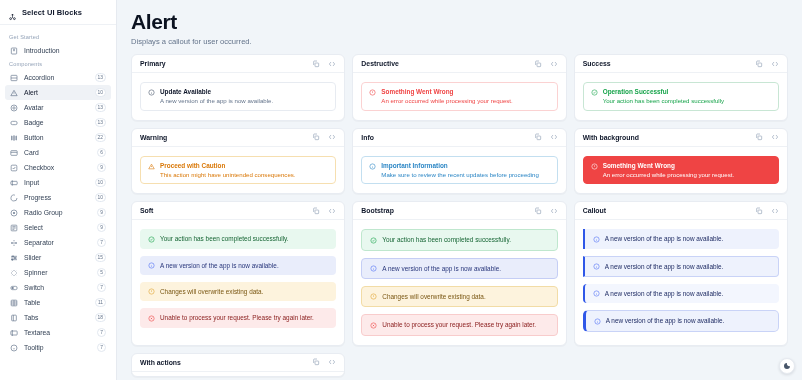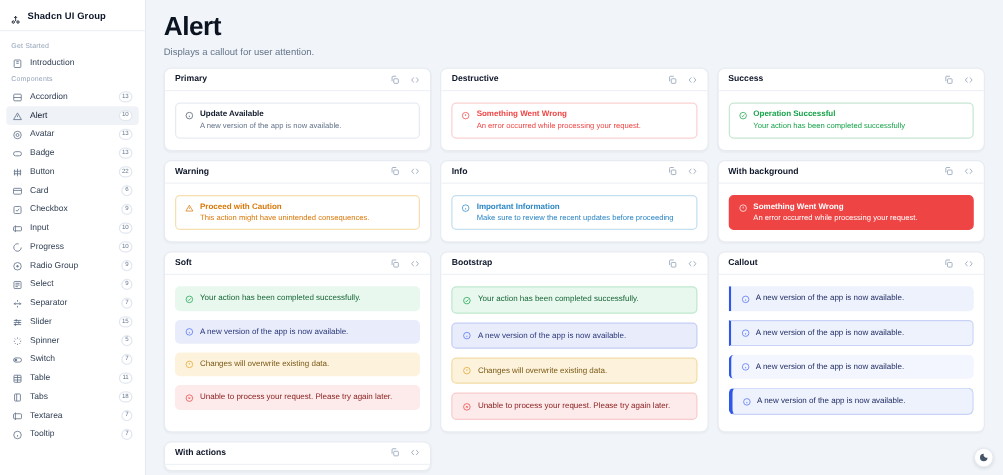--- a/index.html
+++ b/index.html
@@ -161,21 +161,21 @@
   <aside class="sidebar">
     <div class="brand">
       <span class="ico" style="width:9px;height:9px;flex:0 0 9px;color:#0f172a;">
         <svg viewBox="0 0 24 24" fill="none" stroke="currentColor" stroke-width="2" style="width:9px;height:9px;">
           <path d="M12 3v6M9 6l3-3 3 3"></path>
             <circle cx="7" cy="15" r="2.5"></circle>
             <circle cx="17" cy="15" r="2.5"></circle>
             <path d="M12 9v4"></path>
         </svg>
       </span>
-      <span class="brand-name">Shadcn UI Group</span>
+      <span class="brand-name">Select UI Blocks</span>
     </div>
 
     <nav class="nav">
       <div class="nav-group-label">Get Started</div>
 
       <div class="nav-item">
         <span class="ico">
           <svg viewBox="0 0 24 24" fill="none" stroke="currentColor" stroke-width="2">
               <rect x="4" y="3" width="16" height="18" rx="2"></rect>
               <path d="M9 7h6M9 11h6"></path>
@@ -391,21 +391,21 @@
         <span class="lbl">Tooltip</span>
         <span class="count">7</span>
       </div>
     </nav>
   </aside>
 
   <main class="main">
 
     <div class="page-head">
       <h1 class="page-title">Alert</h1>
-      <p class="page-sub">Displays a callout for user attention.</p>
+      <p class="page-sub">Displays a callout for user occurred.</p>
     </div>
 
     <div class="grid">
 
       <section class="card">
         <div class="card-head">
           <span class="card-title">Primary</span>
           <span class="card-actions">
             <span class="act">
                 <svg viewBox="0 0 24 24" fill="none" stroke="currentColor" stroke-width="2">

